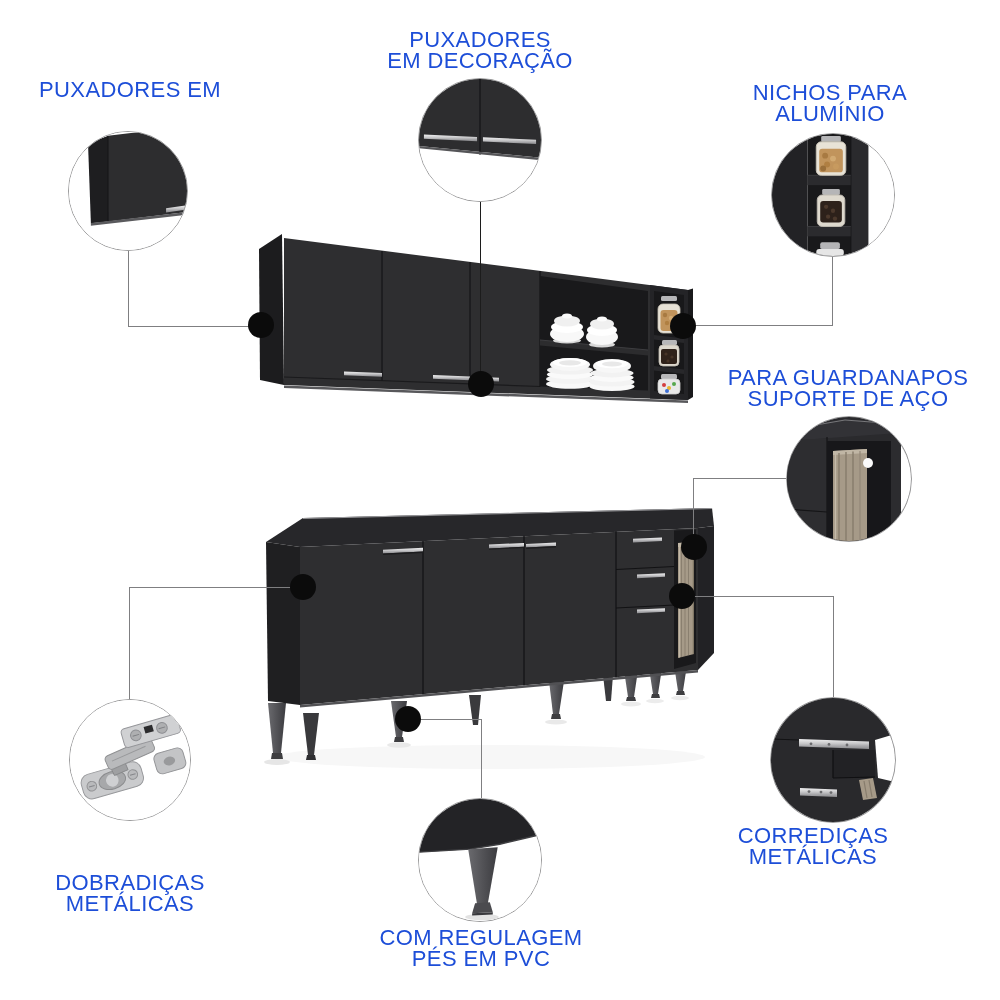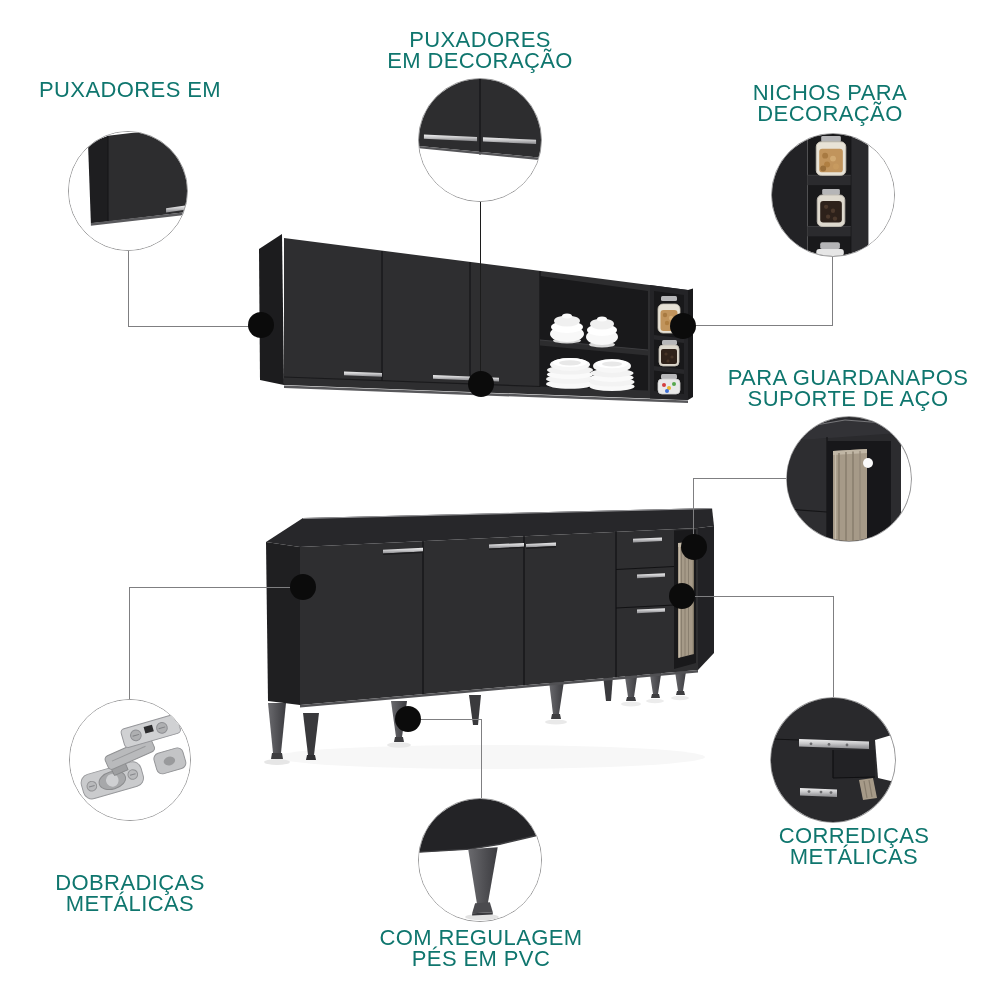--- a/index.html
+++ b/index.html
@@ -1,18 +1,18 @@
 <!DOCTYPE html>
 <html><head>
 <meta charset="utf-8">
 <style>
   html,body{margin:0;padding:0;background:#fff;}
   .stage{position:relative;width:1000px;height:1000px;background:#ffffff;overflow:hidden;
          font-family:"Liberation Sans",sans-serif;}
-  .label{position:absolute;text-align:center;color:#0f766e;font-size:22px;line-height:21px;
+  .label{position:absolute;text-align:center;color:#1d4ed8;font-size:22px;line-height:21px;
          letter-spacing:.4px;font-weight:400;}
   .label div{white-space:nowrap;}
   .circle{position:absolute;border-radius:50%;border:1px solid #9a9a9b;overflow:hidden;background:#fff;box-sizing:border-box;}
   .circle svg{display:block;width:100%;height:100%;}
   .cline{position:absolute;background:#7f7f81;}
   .cline.h{height:1px;}
   .cline.v{width:1px;}
   .cline.dark{background:#1c1c1c;}
   .dot{position:absolute;width:26px;height:26px;border-radius:50%;background:#0b0b0b;}
   .furn{position:absolute;}
@@ -203,31 +203,31 @@
 
   <div class="label" style="left:10px;top:79px;width:240px">
     <div>PUXADORES EM</div>
   </div>
   <div class="label" style="left:360px;top:29px;width:240px">
     <div>PUXADORES</div>
     <div>EM DECORAÇÃO</div>
   </div>
   <div class="label" style="left:710px;top:82px;width:240px">
     <div>NICHOS PARA</div>
-    <div>DECORAÇÃO</div>
+    <div>ALUMÍNIO</div>
   </div>
   <div class="label" style="left:708px;top:367px;width:280px">
     <div>PARA GUARDANAPOS</div>
     <div>SUPORTE DE AÇO</div>
   </div>
   <div class="label" style="left:10px;top:872px;width:240px">
     <div>DOBRADIÇAS</div>
     <div>METÁLICAS</div>
   </div>
-  <div class="label" style="left:734px;top:825px;width:240px">
+  <div class="label" style="left:693px;top:825px;width:240px">
     <div>CORREDIÇAS</div>
     <div>METÁLICAS</div>
   </div>
   <div class="label" style="left:361px;top:927px;width:240px">
     <div>COM REGULAGEM</div>
     <div>PÉS EM PVC</div>
   </div>
 
   <div class="circle" style="left:68px;top:131px;width:120px;height:120px">
     <svg viewBox="0 0 124 124">

